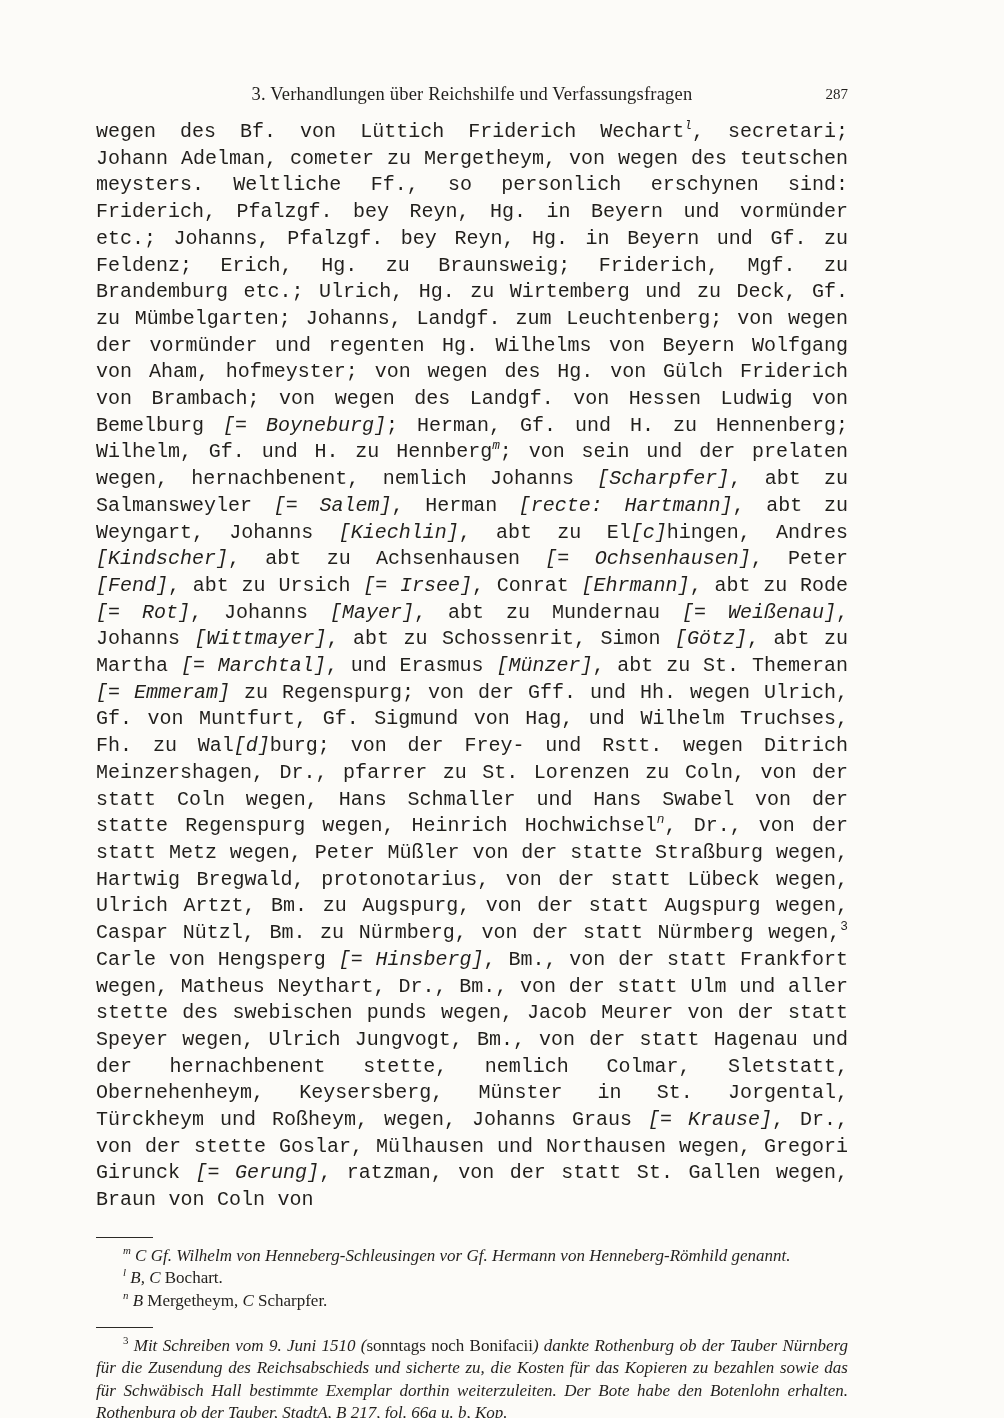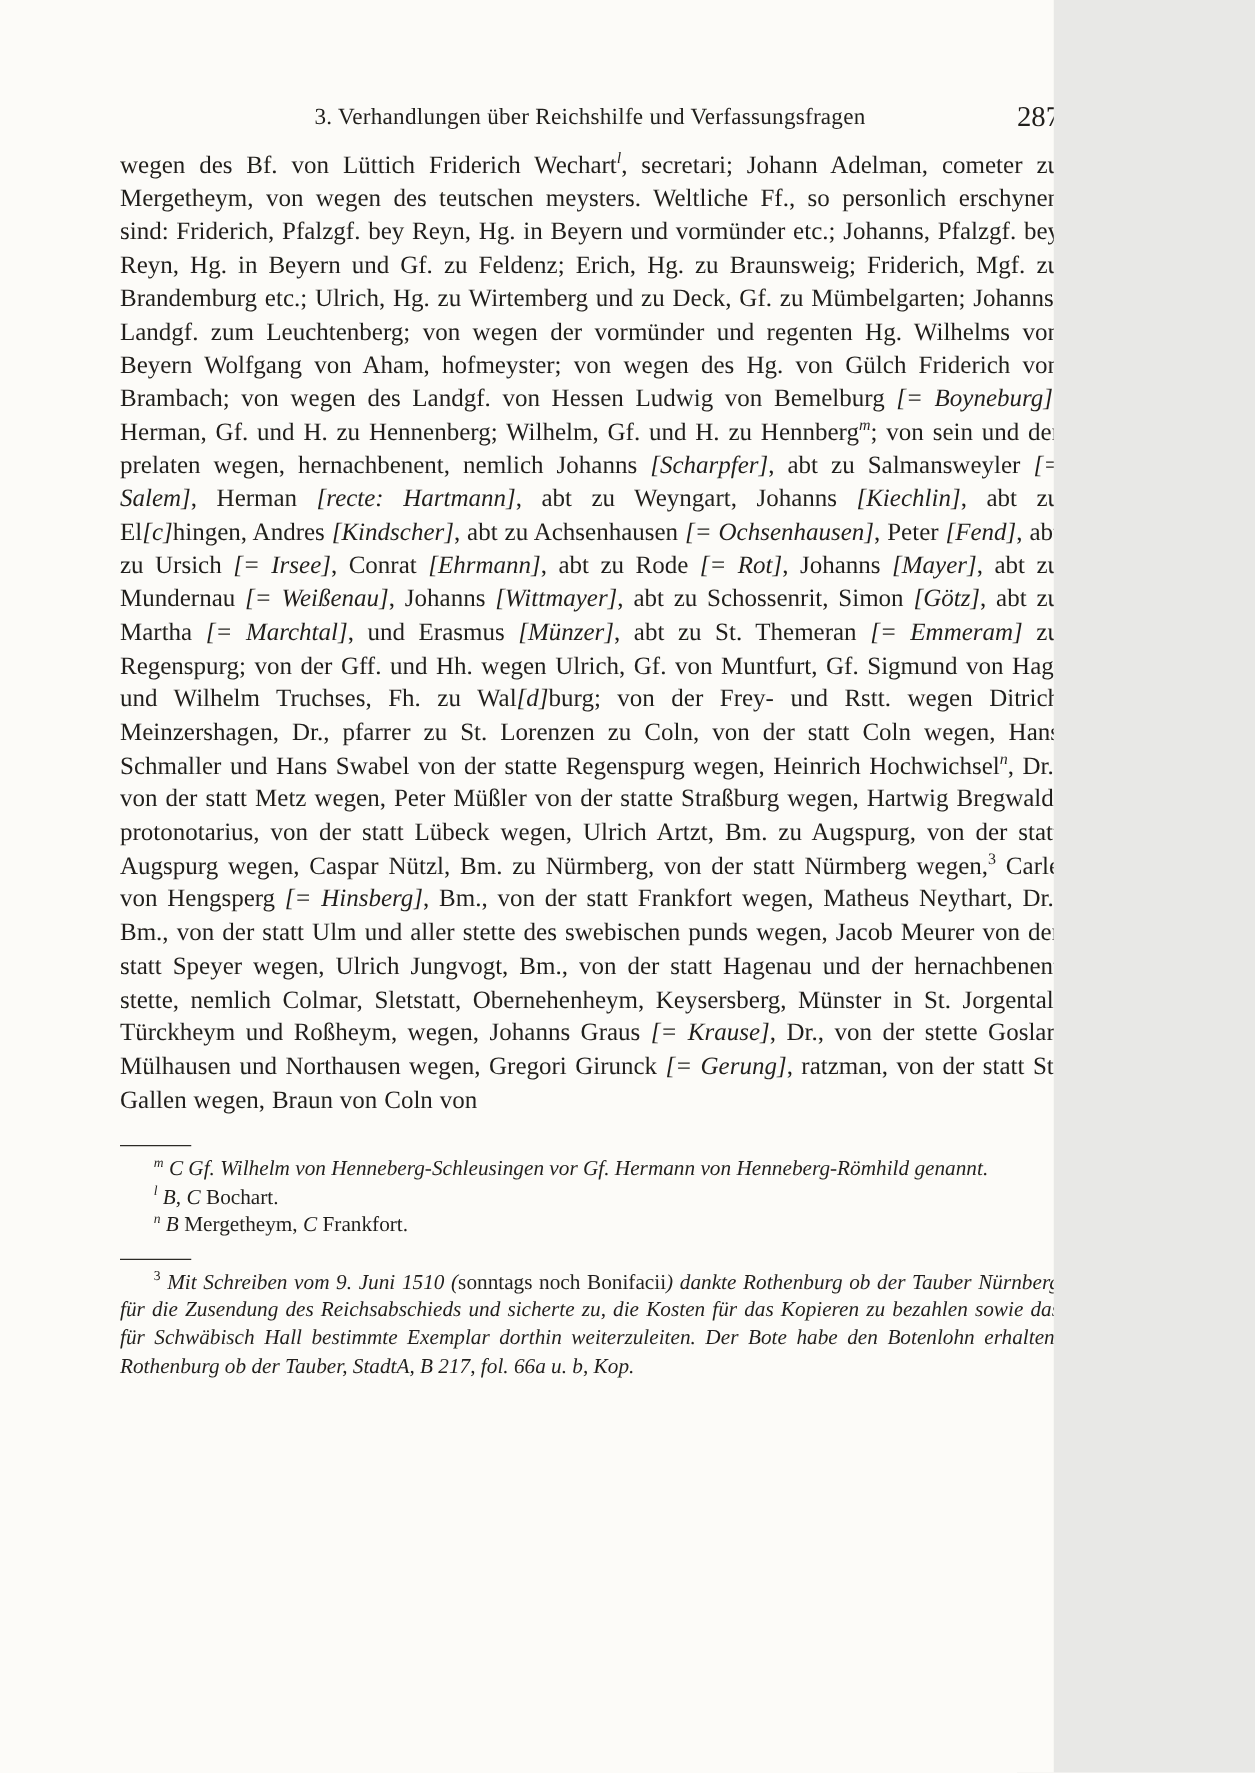--- a/index.html
+++ b/index.html
@@ -7,21 +7,21 @@
     padding: 0;
   }
   body {
     width: 1004px;
     height: 1418px;
     background: #e8e8e6;
     font-family: "Liberation Serif", serif;
   }
   .page {
     position: relative;
-    width: 843px;
+    width: 1004px;
     height: 1418px;
     background: #fcfbf8;
     color: #211f1c;
     overflow: hidden;
   }
   .text-col {
     position: absolute;
     left: 96px;
     top: 82px;
     width: 752px;
@@ -34,28 +34,29 @@
   }
   .header-title {
     display: block;
     text-align: center;
     letter-spacing: 0.2px;
   }
   .page-number {
     position: absolute;
     right: 0;
     top: 0;
-    font-size: 23px;
+    font-size: 15px;
   }
   .body-text {
     margin: 0;
     font-size: 20px;
     line-height: 26.7px;
     text-align: justify;
     word-spacing: 0.5px;
+    font-family: Liberation Mono, monospace;
   }
   em { font-style: italic; }
   sup {
     font-size: 64%;
     line-height: 0;
     vertical-align: super;
   }
   sup.it { font-style: italic; }
   .footnotes {
     font-size: 17px;
@@ -85,21 +86,21 @@
       <span class="header-title">3. Verhandlungen über Reichshilfe und Verfassungsfragen</span>
       <span class="page-number">287</span>
     </header>
 
     <p class="body-text"><span>wegen des Bf. von Lüttich Friderich Wechart</span><sup class="it">l</sup><span>, secretari; Johann Adelman, cometer zu Mergetheym, von wegen des teutschen meysters. Weltliche Ff., so personlich erschynen sind: Friderich, Pfalzgf. bey Reyn, Hg. in Beyern und vormünder etc.; Johanns, Pfalzgf. bey Reyn, Hg. in Beyern und Gf. zu Feldenz; Erich, Hg. zu Braunsweig; Friderich, Mgf. zu Brandemburg etc.; Ulrich, Hg. zu Wirtemberg und zu Deck, Gf. zu Mümbelgarten; Johanns, Landgf. zum Leuchtenberg; von wegen der vormünder und regenten Hg. Wilhelms von Beyern Wolfgang von Aham, hofmeyster; von wegen des Hg. von Gülch Friderich von Brambach; von wegen des Landgf. von Hessen Ludwig von Bemelburg </span><em>[= Boyneburg]</em><span>; Herman, Gf. und H. zu Hennenberg; Wilhelm, Gf. und H. zu Hennberg</span><sup class="it">m</sup><span>; von sein und der prelaten wegen, hernachbenent, nemlich Johanns </span><em>[Scharpfer]</em><span>, abt zu Salmansweyler </span><em>[= Salem]</em><span>, Herman </span><em>[recte: Hartmann]</em><span>, abt zu Weyngart, Johanns </span><em>[Kiechlin]</em><span>, abt zu El</span><em>[c]</em><span>hingen, Andres </span><em>[Kindscher]</em><span>, abt zu Achsenhausen </span><em>[= Ochsenhausen]</em><span>, Peter </span><em>[Fend]</em><span>, abt zu Ursich </span><em>[= Irsee]</em><span>, Conrat </span><em>[Ehrmann]</em><span>, abt zu Rode </span><em>[= Rot]</em><span>, Johanns </span><em>[Mayer]</em><span>, abt zu Mundernau </span><em>[= Weißenau]</em><span>, Johanns </span><em>[Wittmayer]</em><span>, abt zu Schossenrit, Simon </span><em>[Götz]</em><span>, abt zu Martha </span><em>[= Marchtal]</em><span>, und Erasmus </span><em>[Münzer]</em><span>, abt zu St. Themeran </span><em>[= Emmeram]</em><span> zu Regenspurg; von der Gff. und Hh. wegen Ulrich, Gf. von Muntfurt, Gf. Sigmund von Hag, und Wilhelm Truchses, Fh. zu Wal</span><em>[d]</em><span>burg; von der Frey- und Rstt. wegen Ditrich Meinzershagen, Dr., pfarrer zu St. Lorenzen zu Coln, von der statt Coln wegen, Hans Schmaller und Hans Swabel von der statte Regenspurg wegen, Heinrich Hochwichsel</span><sup class="it">n</sup><span>, Dr., von der statt Metz wegen, Peter Müßler von der statte Straßburg wegen, Hartwig Bregwald, protonotarius, von der statt Lübeck wegen, Ulrich Artzt, Bm. zu Augspurg, von der statt Augspurg wegen, Caspar Nützl, Bm. zu Nürmberg, von der statt Nürmberg wegen,</span><sup>3</sup><span> Carle von Hengsperg </span><em>[= Hinsberg]</em><span>, Bm., von der statt Frankfort wegen, Matheus Neythart, Dr., Bm., von der statt Ulm und aller stette des swebischen punds wegen, Jacob Meurer von der statt Speyer wegen, Ulrich Jungvogt, Bm., von der statt Hagenau und der hernachbenent stette, nemlich Colmar, Sletstatt, Obernehenheym, Keysersberg, Münster in St. Jorgental, Türckheym und Roßheym, wegen, Johanns Graus </span><em>[= Krause]</em><span>, Dr., von der stette Goslar, Mülhausen und Northausen wegen, Gregori Girunck </span><em>[= Gerung]</em><span>, ratzman, von der statt St. Gallen wegen, Braun von Coln von</span></p>
 
     <section class="footnotes letters">
       <hr class="fn-rule">
       <p class="footnote"><sup class="it">m</sup><span> </span><em>C Gf. Wilhelm von Henneberg-Schleusingen vor Gf. Hermann von Henneberg-Römhild genannt.</em></p>
       <p class="footnote"><sup class="it">l</sup><span> </span><em>B, C</em><span> Bochart.</span></p>
-      <p class="footnote"><sup class="it">n</sup><span> </span><em>B</em><span> Mergetheym, </span><em>C</em><span> Frankfort.</span></p>
+      <p class="footnote"><sup class="it">n</sup><span> </span><em>B</em><span> Mergetheym, </span><em>C</em><span> Scharpfer.</span></p>
     </section>
 
     <section class="footnotes numbered">
       <hr class="fn-rule">
       <p class="footnote"><sup>3</sup><span> </span><em>Mit Schreiben vom 9. Juni 1510 (</em><span>sonntags noch Bonifacii</span><em>) dankte Rothenburg ob der Tauber Nürnberg für die Zusendung des Reichsabschieds und sicherte zu, die Kosten für das Kopieren zu bezahlen sowie das für Schwäbisch Hall bestimmte Exemplar dorthin weiterzuleiten. Der Bote habe den Botenlohn erhalten. Rothenburg ob der Tauber, StadtA, B 217, fol. 66a u. b, Kop.</em></p>
     </section>
 
   </div>
 </div>
 

